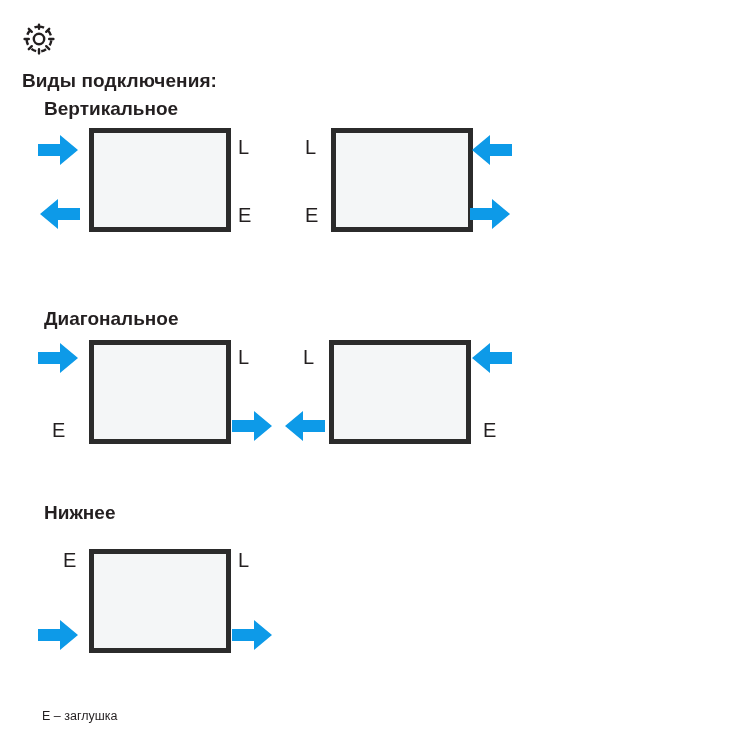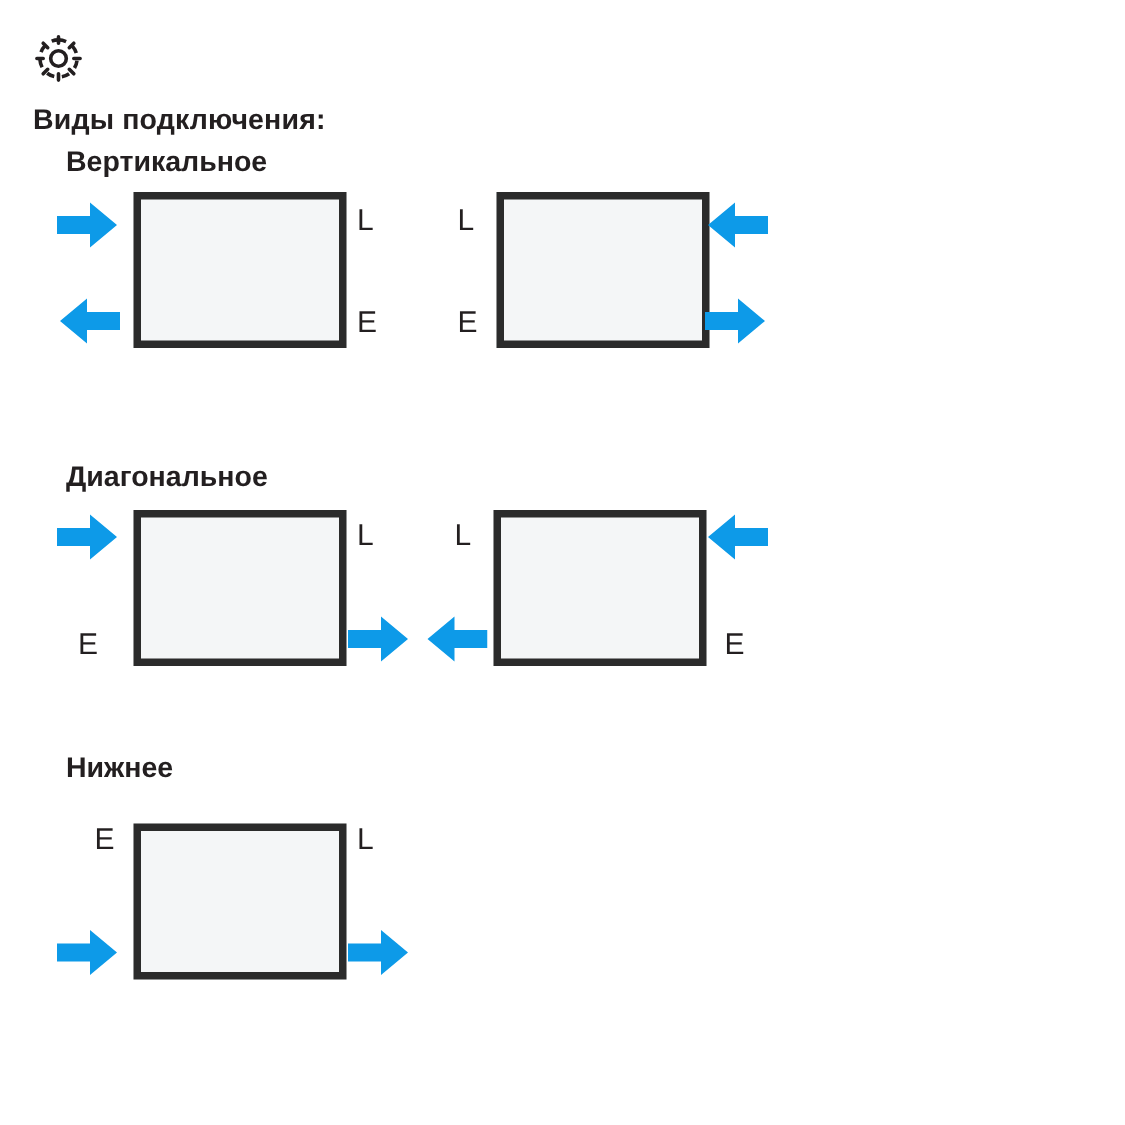--- a/index.html
+++ b/index.html
@@ -167,13 +167,14 @@
 </div>
 <div class="arrow" style="left:232px; top:618px;">
   <svg width="42" height="34" viewBox="0 0 42 34">
       <path d="M0 11 h22 V2 l18 15 -18 15 v-9 H0 z" fill="#0d9ae8"></path>
     </svg>
 </div>
 <div class="port-label" style="left:63px; top:550px;">E</div>
 <div class="port-label" style="left:238px; top:550px;">L</div>
 
 <div class="legend">
+  <div>E – заглушка</div>
 </div>
 
 </body></html>

